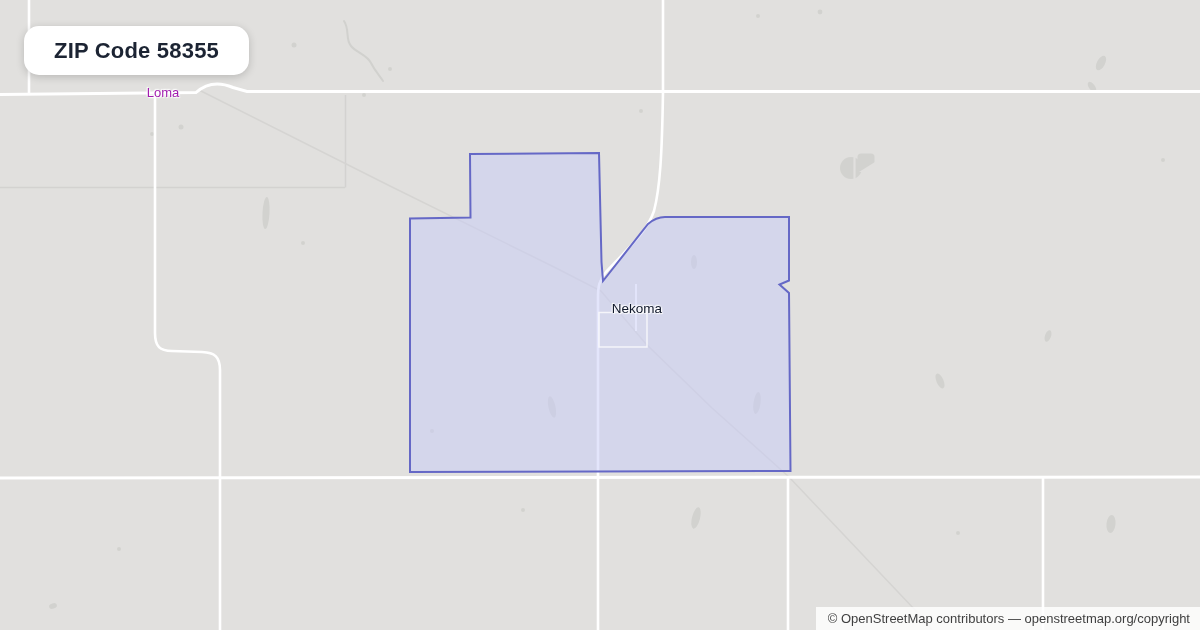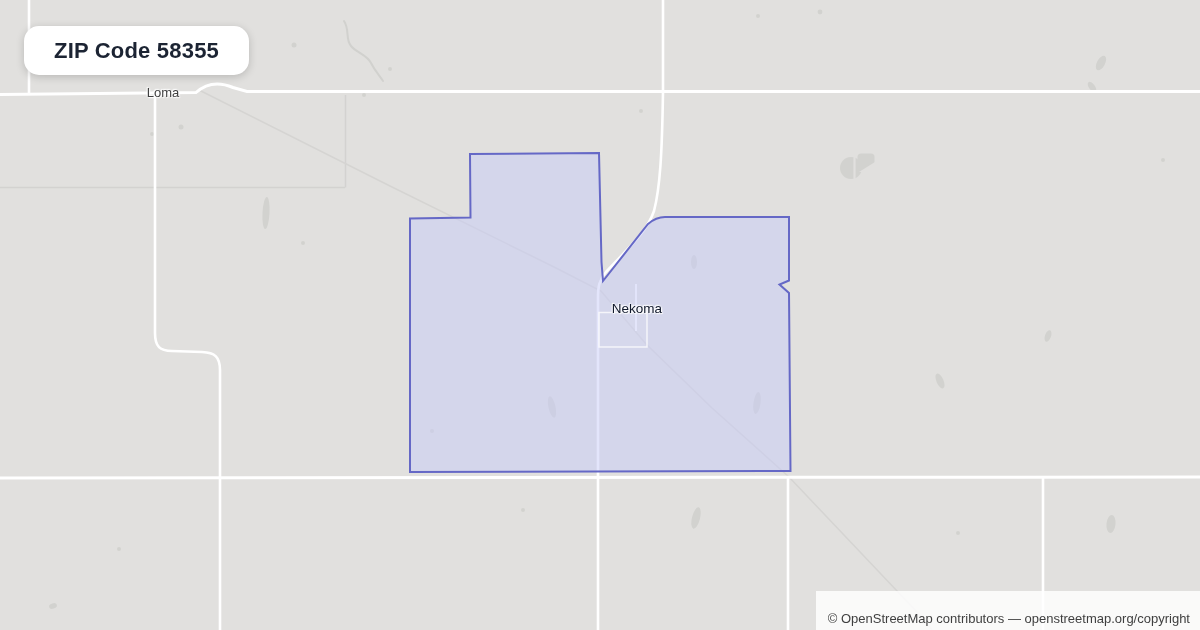--- a/index.html
+++ b/index.html
@@ -16,29 +16,29 @@
     box-shadow:0 2px 8px rgba(0,0,0,0.18);
     display:flex;align-items:center;padding:0 30px;
     font-size:22px;font-weight:bold;color:#1c2433;
     letter-spacing:0.2px;white-space:nowrap;
   }
   .town-label{
     position:absolute;transform:translate(-50%,-50%);
     font-size:13px;white-space:nowrap;
     text-shadow:0 0 2px #fff,0 0 3px #fff,1px 1px 1px #fff,-1px -1px 1px #fff;
   }
-  .town-label.loma{left:163px;top:92px;color:#404040;}
+  .town-label.loma{left:163px;top:92px;color:#a21caf;}
   .town-label.nekoma{left:637px;top:308px;color:#0f172a;font-size:13.5px;}
 
   .logo{position:absolute;left:995px;top:560px;}
 
   .attribution{
     position:absolute;right:0;bottom:0;height:23px;
     background:rgba(255,255,255,0.82);
-    display:flex;align-items:center;padding:16px 10px 0 12px;
+    display:flex;align-items:center;padding:0 10px 0 12px;
     font-size:13px;color:#3f3f3f;white-space:nowrap;
   }
 </style>
 </head>
 <body>
 
 <div class="stage">
 
   <svg class="map-svg" width="1200" height="630" viewBox="0 0 1200 630">
 

